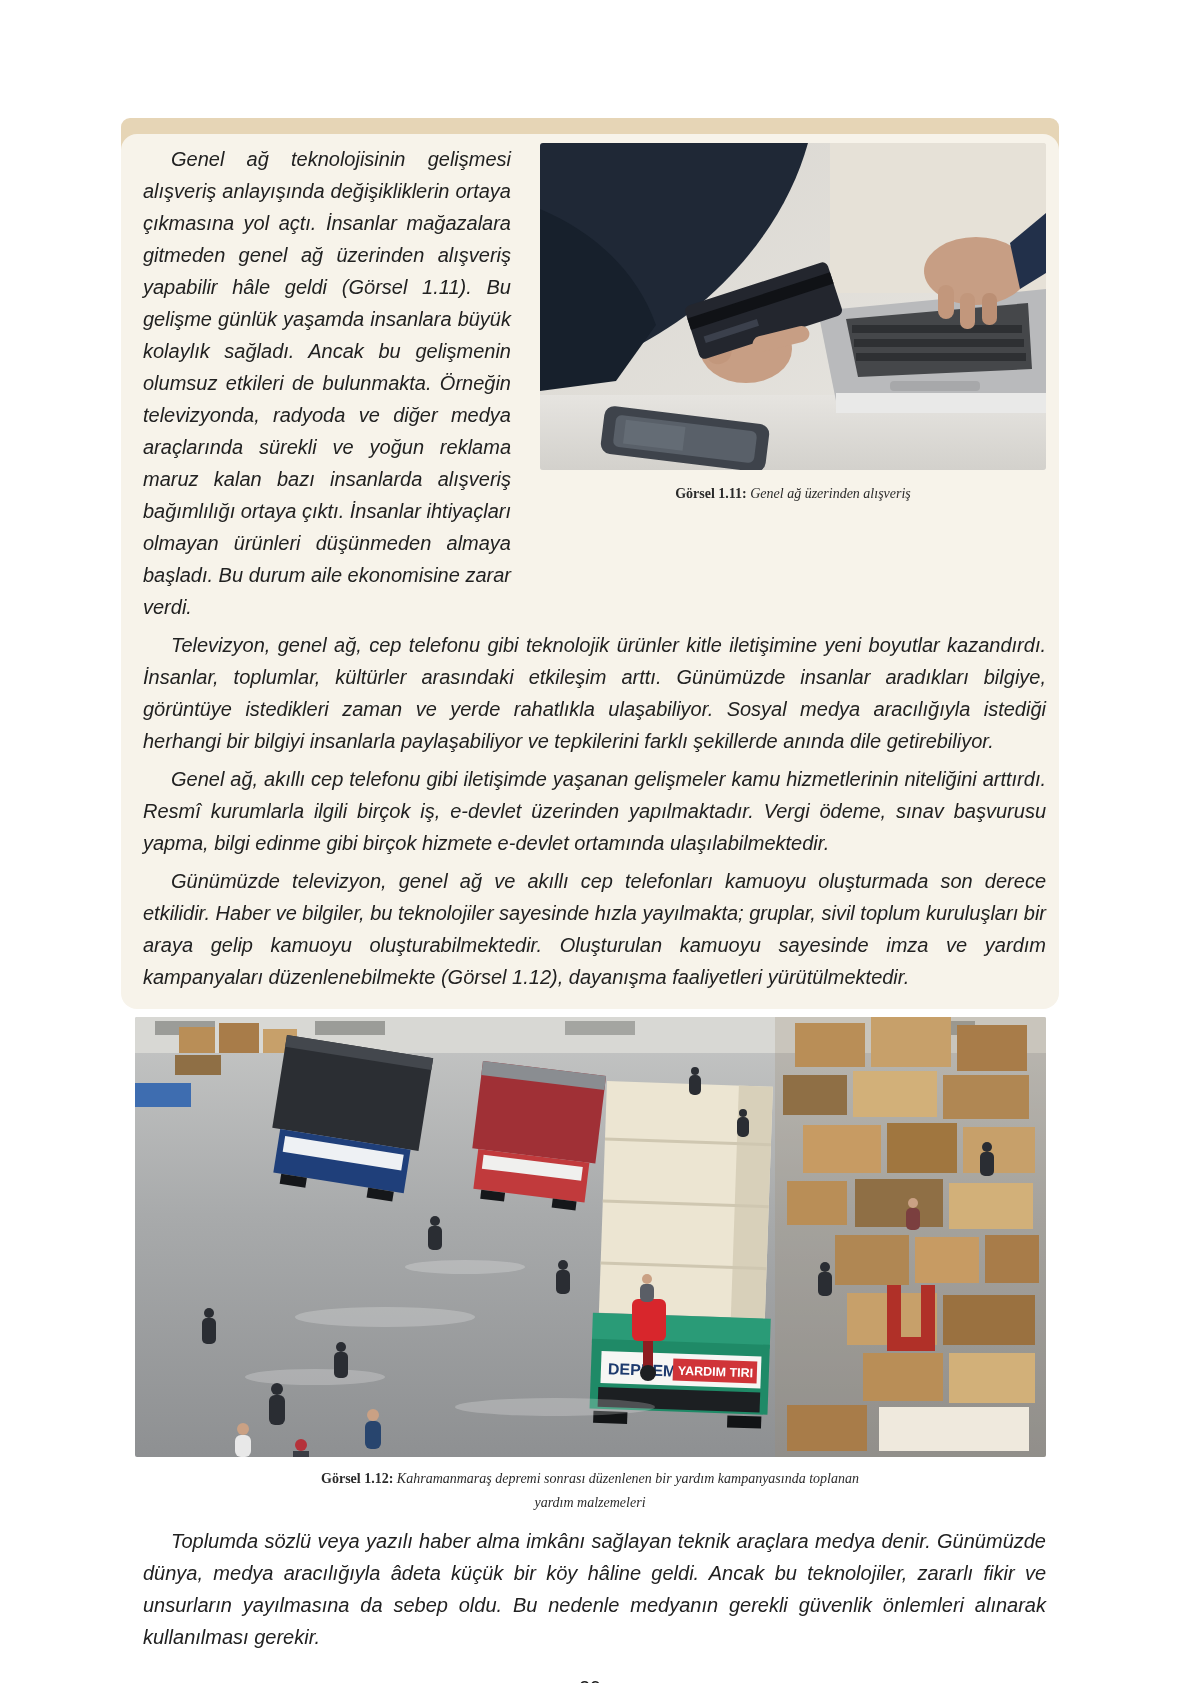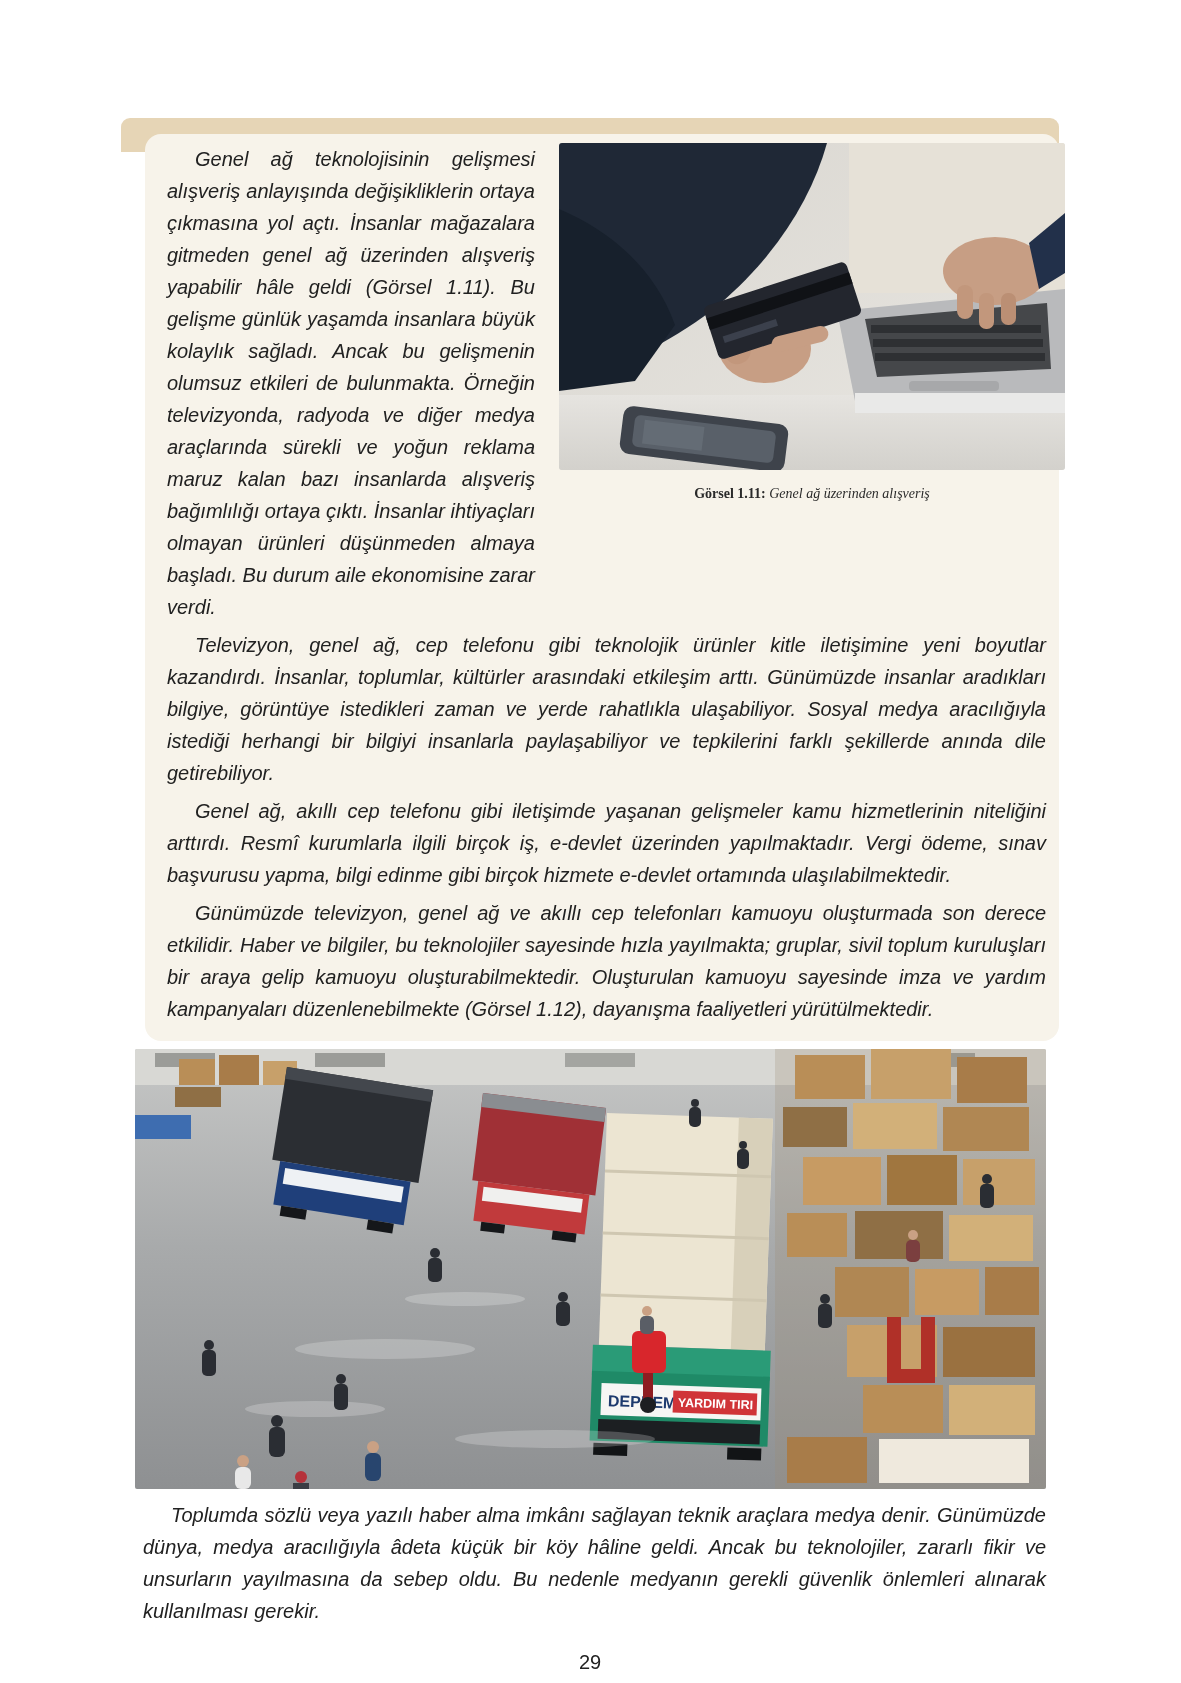--- a/index.html
+++ b/index.html
@@ -20,21 +20,20 @@
     height:34px;
     border-radius:9px 9px 0 0;
     background:#e6d5b6;
   }
   .panel{
     position:relative;
     margin-top:-18px;
     background:#f7f3ea;
     border-radius:16px;
     padding:9px 13px 16px 22px;
-    margin-left:24px;
   }
   .body-text{
     font-style:italic;
     font-size:20px;
     line-height:32px;
     text-align:justify;
   }
   .body-text p{margin:6px 0 0;text-indent:28px;}
   .top-row{
     display:flex;
@@ -299,20 +298,24 @@
               <rect x="158" y="434" width="16" height="6" fill="#3a3d44"></rect>
             <circle cx="238" cy="398" r="6" fill="#caa184"></circle>
               <rect x="230" y="404" width="16" height="28" rx="6" fill="#28456e"></rect>
             <circle cx="512" cy="262" r="5" fill="#caa184"></circle>
               <rect x="505" y="267" width="14" height="18" rx="5" fill="#5a5e66"></rect>
             <circle cx="778" cy="186" r="5" fill="#caa184"></circle>
               <rect x="771" y="191" width="14" height="22" rx="5" fill="#7b3f3f"></rect>
           </g>
         </g>
       </svg>
+      <figcaption class="caption caption2">
+        <span class="cap-label">Görsel 1.12:</span>
+        <span class="cap-text">Kahramanmaraş depremi sonrası düzenlenen bir yardım kampanyasında toplanan yardım malzemeleri</span>
+      </figcaption>
     </figure>
 
     <div class="outer-text body-text">
       <p style="margin-top:4px;">Toplumda sözlü veya yazılı haber alma imkânı sağlayan teknik araçlara medya denir. Günümüzde dünya, medya aracılığıyla âdeta küçük bir köy hâline geldi. Ancak bu teknolojiler, zararlı fikir ve unsurların yayılmasına da sebep oldu. Bu nedenle medyanın gerekli güvenlik önlemleri alınarak kullanılması gerekir.</p>
     </div>
 
     <div class="page-number">29</div>
 
   </div>
 </div>

